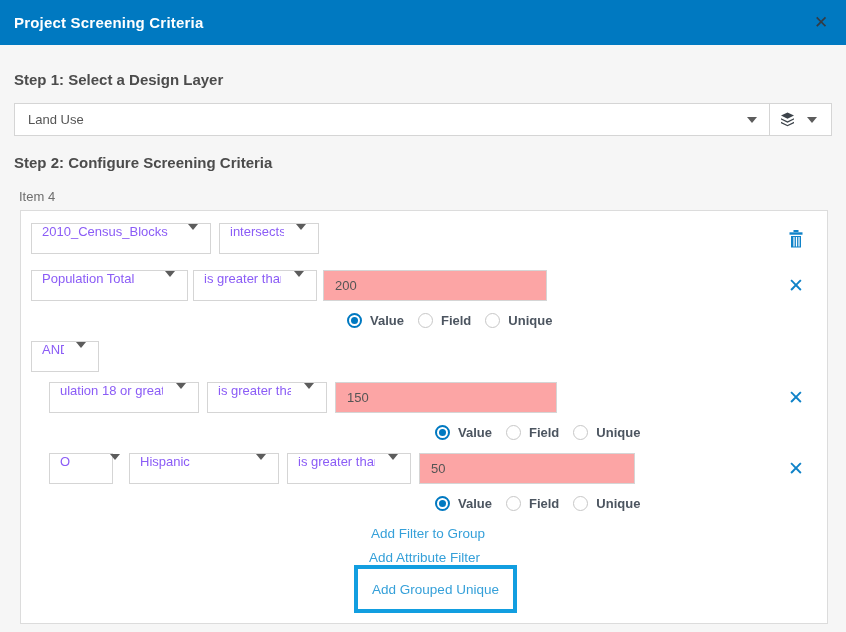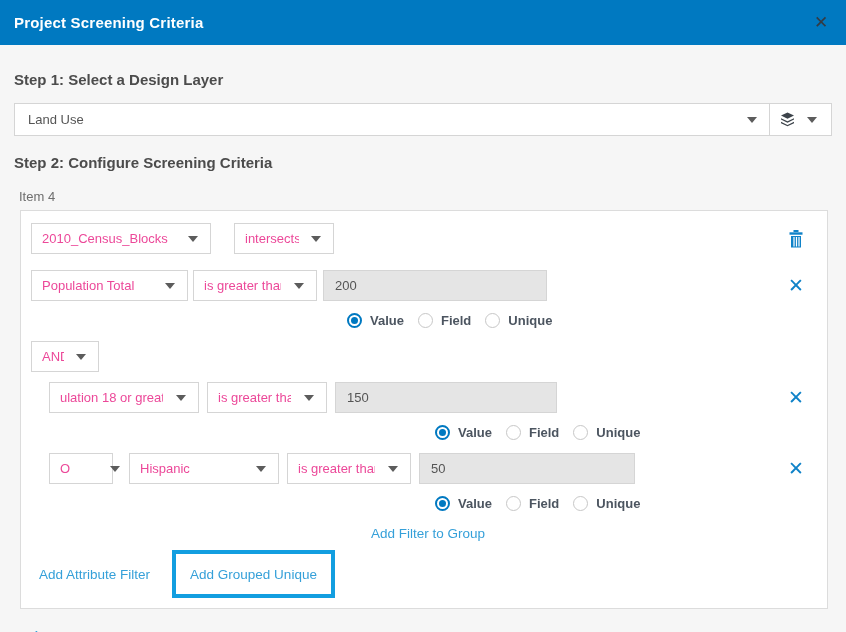--- a/index.html
+++ b/index.html
@@ -54,32 +54,32 @@
     background:#ffffff;border:1px solid #dcdcdc;
     padding:12px 17px 10px 10px;box-sizing:border-box;
     min-height:387px;
   }
 
   .frow{display:flex;align-items:center;}
   .frow .spacer{flex:1;}
 
   
   .dd{
-    display:flex;align-items:center;height:31px;background:#fff;
-    border:1px solid #d5d5d5;box-sizing:border-box;font-size:13px;color:#ec4899;
+    display:flex;align-items:flex-start;height:31px;background:#fff;
+    border:1px solid #d5d5d5;box-sizing:border-box;font-size:13px;color:#8b5cf6;
     cursor:pointer;
   }
   .dd .txt{
     display:flex;align-items:center;padding:0 10px;white-space:nowrap;
     overflow:hidden;flex:1;
   }
   .ti{
     height:31px;border:1px solid #d5d5d5;box-sizing:border-box;
     font-size:13px;color:#555;padding:0 11px;
-    font-family:"Liberation Sans", sans-serif;outline:none;background:#e5e5e5;
+    font-family:"Liberation Sans", sans-serif;outline:none;background:#fca5a5;
   }
 
   .icon-btn{
     background:none;border:none;padding:0;cursor:pointer;
     display:flex;align-items:center;justify-content:center;
     width:24px;height:24px;margin-right:2px;
   }
   .x-remove{color:#0f82c8;font-size:19px;font-weight:500;line-height:1;}
 
   
@@ -94,21 +94,21 @@
     display:flex;align-items:center;justify-content:center;
   }
   .radio-opt.selected .radio-circle::after{
     content:"";width:7px;height:7px;border-radius:50%;
     background:var(--accent,#0079c1);
   }
   .radio-lbl{font-size:13px;font-weight:bold;color:#4c5560;}
 
   .link{color:var(--link,#35a0d9);font-size:13.5px;cursor:pointer;text-decoration:none;}
 
-  .bottom-links{display:flex;align-items:center;margin-top:8px;margin-left:8px;}
+  .bottom-links{display:flex;align-items:center;margin-top:8px;margin-left:8px;flex-direction:column;}
   .hl-box{
     border:4px solid var(--highlight,#129ee0);
     padding:11px 14px;margin-left:22px;
   }
 
   .add-item-row{
     display:flex;align-items:center;margin-top:17px;margin-left:16px;cursor:pointer;
   }
   .plus{color:var(--link,#35a0d9);font-size:22px;font-weight:400;line-height:1;margin-right:10px;}
   .add-item-lbl{color:var(--link,#35a0d9);font-size:13.5px;}
@@ -148,21 +148,21 @@
     <div class="step-label" style="margin-top:18px;">Step 2: Configure Screening Criteria</div>
     <div class="item-label">Item 4</div>
 
     <div class="item-box">
 
       <div class="frow">
         <div class="dd" style="width:180px;">
           <span class="txt">2010_Census_Blocks</span>
           <span class="caret"></span>
         </div>
-        <div class="dd" style="width:100px;margin-left:23px;">
+        <div class="dd" style="width:100px;margin-left:8px;">
           <span class="txt">intersects</span>
           <span class="caret"></span>
         </div>
         <span class="spacer"></span>
         <button class="icon-btn">
           <span>
             <svg width="16" height="18" viewBox="0 0 16 18">
               <rect x="5.5" y="0" width="5" height="2" fill="#0f82c8"></rect>
               <rect x="1.5" y="2.3" width="13" height="2.4" fill="#0f82c8"></rect>
               <rect x="3" y="6" width="10" height="11.5" fill="#0f82c8"></rect>

